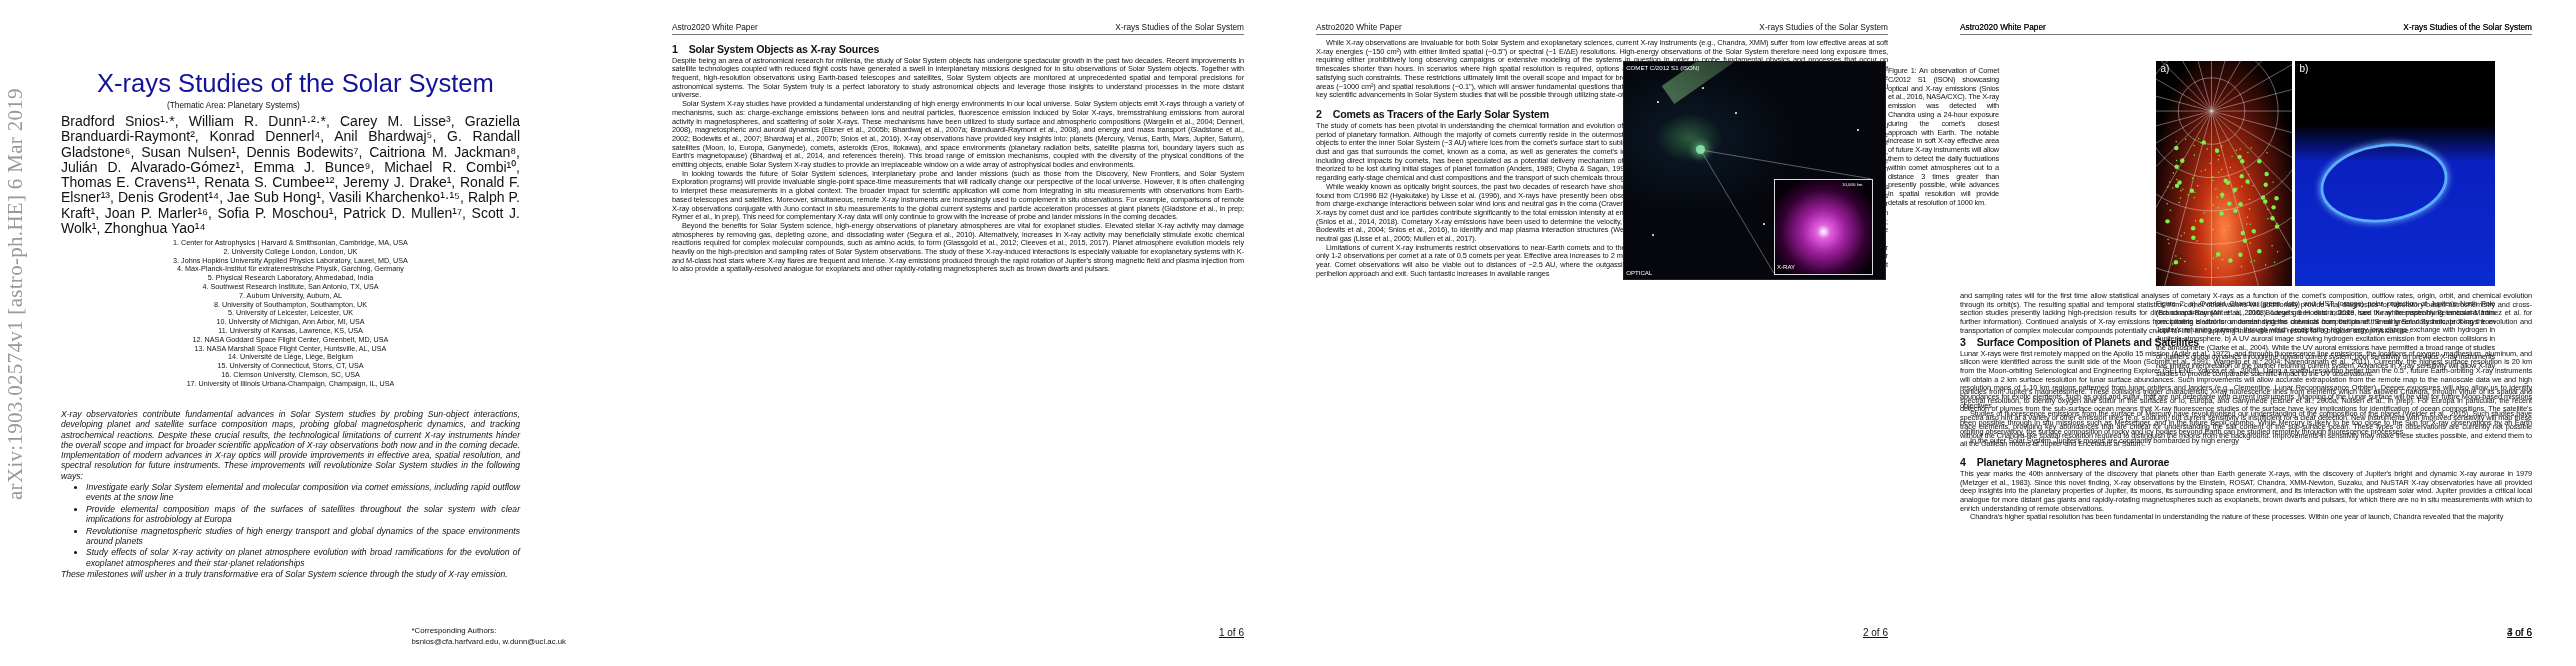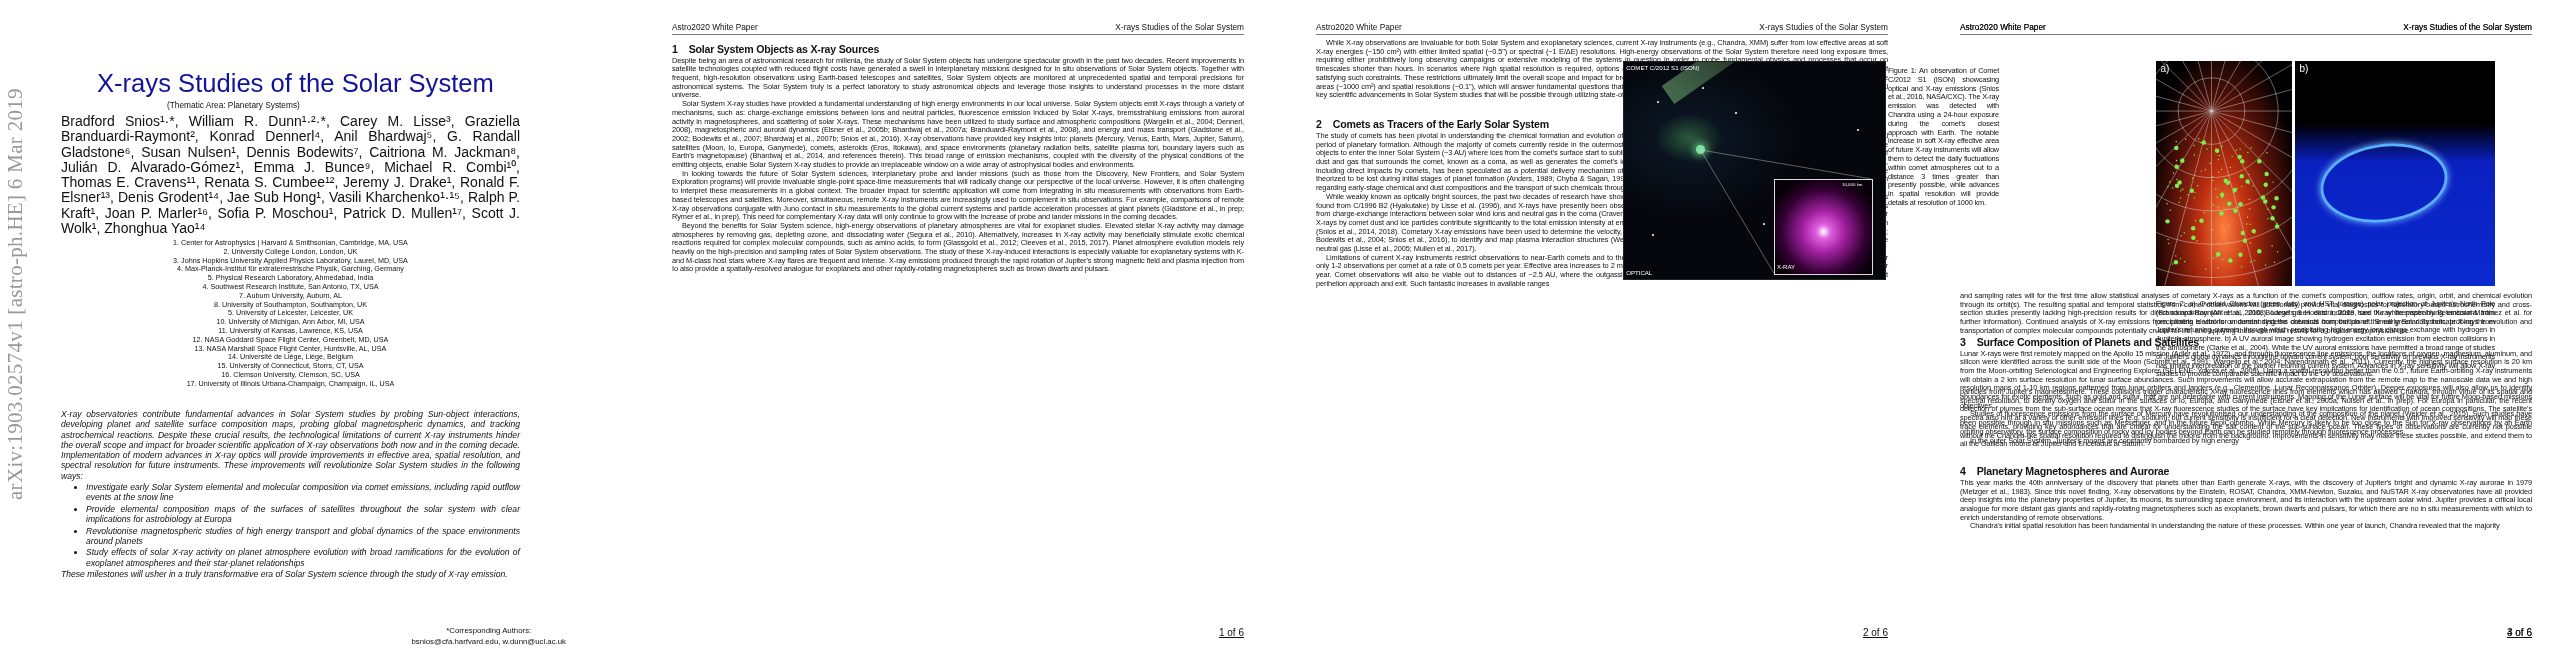--- a/index.html
+++ b/index.html
@@ -15,21 +15,21 @@
   .footer{position:absolute;bottom:29px;right:44px;font-size:10px;text-decoration:underline;}
   
   .arxiv{position:absolute;left:3.3px;top:500px;transform:rotate(-90deg);transform-origin:left top;font-family:"Liberation Serif",serif;font-size:21px;color:#999;white-space:nowrap;letter-spacing:0.3px;}
   .title{position:absolute;left:97px;top:69px;font-size:25.6px;color:#12129a;}
   .theme{position:absolute;left:167px;top:100px;font-size:8.3px;}
   .authors{position:absolute;left:61px;top:114px;width:459px;font-size:14px;line-height:15.3px;text-align:justify;}
   .affils{position:absolute;left:61px;top:239px;width:459px;font-size:7.2px;line-height:8.8px;text-align:center;}
   .abstract{position:absolute;left:61px;top:409px;width:459px;font-size:8.6px;line-height:10.3px;font-style:italic;text-align:justify;}
   .abstract ul{margin:1.1px 0 1.1px 0;padding-left:25px;}
   .abstract li{margin:0 0 1.1px 0;}
-  .corr{position:absolute;right:78px;top:625px;font-size:7.8px;text-align:center;line-height:11px;}
+  .corr{position:absolute;right:78px;top:625px;font-size:7.8px;text-align:left;line-height:11px;}
   
   .fig1{position:absolute;left:1623px;top:61px;width:261px;height:217px;background:radial-gradient(ellipse at 25% 35%,#2c5a3c 0,#0a1420 12%,#05070c 40%);border:0.6px solid #222;overflow:hidden;}
   .fig1 .tail{position:absolute;left:44px;top:22px;width:167px;height:22px;background:linear-gradient(90deg,rgba(120,180,120,.55),rgba(60,90,80,0));transform:rotate(-35deg);transform-origin:left center;}
   .fig1 .head{position:absolute;left:72px;top:83px;width:9px;height:9px;border-radius:50%;background:#7fe0a0;box-shadow:0 0 7.8px 3.3px rgba(120,220,150,.6);}
   .fig1 .inset{position:absolute;left:150px;top:117px;width:97px;height:94px;border:0.6px solid #ddd;background:radial-gradient(circle at 50% 55%,#fff 0,#e060e0 10%,#a020a0 30%,#300030 60%,#080008 80%);}
   .fig1 .lbl{position:absolute;color:#fff;font-size:6.1px;}
   .fig1 .star{position:absolute;width:1.7px;height:1.7px;border-radius:50%;background:#cfe4ff;}
   .fig1cap{position:absolute;left:1888px;top:67px;width:111px;font-size:7.4px;line-height:8.8px;text-align:justify;font-family:"Liberation Sans",sans-serif;letter-spacing:-0.2px;}
   .fig2a{position:absolute;left:2156px;top:61px;width:136px;height:225px;background:radial-gradient(ellipse at 50% 75%,#ff8040 0,#c03010 25%,#501008 55%,#000 80%);overflow:hidden;}
   .fig2a svg{position:absolute;left:0;top:0}
@@ -96,21 +96,21 @@
   <div class="footer">1 of 6</div>
 </div>
 
 <div class="page p3">
   <div class="hdr">
     <span>Astro2020 White Paper</span>
     <span>X-rays Studies of the Solar System</span>
   </div>
   <div class="content" style="top:39px">
     <p>While X-ray observations are invaluable for both Solar System and exoplanetary sciences, current X-ray instruments (e.g., Chandra, XMM) suffer from low effective areas at soft X-ray energies (~150 cm²) with either limited spatial (~0.5") or spectral (~1 E/ΔE) resolutions. High-energy observations of the Solar System therefore need long exposure times, requiring either prohibitively long observing campaigns or extensive modeling of the systems in question in order to probe fundamental physics and processes that occur on timescales shorter than hours. In scenarios where high spatial resolution is required, options are even further limited as only one instrument, Chandra, is presently capable of satisfying such constraints. These restrictions ultimately limit the overall scope and impact for broader scientific application. Incorporating modern X-ray optics will improve effective areas (~1000 cm²) and spatial resolutions (~0.1"), which will answer fundamental questions that are currently present in Solar System sciences. In this paper, we highlight several key scientific advancements in Solar System studies that will be possible through utilizing state-of-the-art X-ray instrumentation and technologies.</p>
-    <h2 style="margin-top:20px"><span class="num">2</span><span>Comets as Tracers of the Early Solar System</span></h2>
+    <h2 style="margin-top:10px"><span class="num">2</span><span>Comets as Tracers of the Early Solar System</span></h2>
     <p class="noind">The study of comets has been pivotal in understanding the chemical formation and evolution of the Solar System. Comets are volatile-rich planetesimals created during the initial period of planetary formation. Although the majority of comets currently reside in the outermost regions of the Solar System, orbital perturbations cause a small fraction of these objects to enter the inner Solar System (~3 AU) where ices from the comet's surface start to sublimate and are ejected (Meech et al., 2004). This outgassing creates a large cloud of dust and gas that surrounds the comet, known as a coma, as well as generates the comet's iconic tails. The deposition of dust and ice from comets in the inner Solar System, including direct impacts by comets, has been speculated as a potential delivery mechanism of volatile molecules, such as water, to terrestrial planets where such materials are theorized to be lost during initial stages of planet formation (Anders, 1989; Chyba &amp; Sagan, 1992; Marty et al., 2017). In studying comets, we therefore obtain detailed information regarding early-stage chemical and dust compositions and the transport of such chemicals throughout the Solar System.</p>
     <p>While weakly known as optically bright sources, the past two decades of research have shown comets to also be X-ray bright. The first evidence for comet X-ray emission was found from C/1996 B2 (Hyakutake) by Lisse et al. (1996), and X-rays have presently been observed from over 30 comets. As a comet approaches perihelion, it generates X-rays from charge-exchange interactions between solar wind ions and neutral gas in the coma (Cravens, 1997; Wegmann et al., 2004; Bodewits et al., 2007). Coherent scattering of solar X-rays by comet dust and ice particles contribute significantly to the total emission intensity at energies greater than 1 keV, providing an additional tracer of the comet's composition (Snios et al., 2014, 2018). Cometary X-ray emissions have been used to determine the velocity, composition, and freeze-in temperature of the solar wind (Kharchenko et al., 2003; Bodewits et al., 2004; Snios et al., 2016), to identify and map plasma interaction structures (Wegmann &amp; Dennerl, 2005), and to determine the distribution and composition of the neutral gas (Lisse et al., 2005; Mullen et al., 2017).</p>
     <p>Limitations of current X-ray instruments restrict observations to near-Earth comets and to the brightest emission periods during perihelion approach. Such restrictions allow for only 1-2 observations per comet at a rate of 0.5 comets per year. Effective area increases to 2 m² at 1 keV will allow future X-ray instruments to observe an average of 4 comets per year. Comet observations will also be viable out to distances of ~2.5 AU, where the outgassing may be driven by CO and CO₂, allowing for multiple observations throughout perihelion approach and exit. Such fantastic increases in available ranges</p>
   </div>
   <div class="footer">2 of 6</div>
 </div>
 
 <div class="page p4">
   <div class="hdr">
     <span>Astro2020 White Paper</span>
@@ -149,23 +149,23 @@
 </div>
 <div class="fig1cap">Figure 1: An observation of Comet C/2012 S1 (ISON) showcasing optical and X-ray emissions (Snios et al., 2016, NASA/CXC). The X-ray emission was detected with Chandra using a 24-hour exposure during the comet's closest approach with Earth. The notable increase in soft X-ray effective area of future X-ray instruments will allow them to detect the daily fluctuations within comet atmospheres out to a distance 3 times greater than presently possible, while advances in spatial resolution will provide details at resolution of 1000 km.</div>
 
 <div style="position:absolute;left:1932px;top:0;width:644px;height:667px">
   <div class="hdr">
     <span>Astro2020 White Paper</span>
     <span>X-rays Studies of the Solar System</span>
   </div>
   <div class="content" style="top:388px">
     <p class="noind">particles from Jupiter's magnetosphere. These collisions trigger characteristic X-ray fluorescence lines from elements which has allowed Chandra, through virtue of its spatial and spectral resolution, to identify oxygen and sulfur in the surfaces of Io, Europa, and Ganymede (Elsner et al., 2005a; Nulsen et al., in prep). For Europa in particular, the recent detection of plumes from the sub-surface ocean means that X-ray fluorescence studies of the surface have key implications for identification of ocean compositions. The satellite's spectra also hint at a variety of other emission lines (e.g. sodium), but current sensitivity is insufficient for a clear detection. New instruments with improved sensitivity will map these trace elements, providing key abundances that are critical for understanding the salt content of the sub-surface ocean. These types of observations are currently not possible without the Chandra-like spatial resolution required to distinguish the moons from the background. Improvements in sensitivity may make these studies possible, and extend them to all the Galilean moons at Jupiter and Enceladus at Saturn.</p>
-    <h2 style="margin-top:18px"><span class="num">4</span><span>Planetary Magnetospheres and Aurorae</span></h2>
+    <h2 style="margin-top:9px"><span class="num">4</span><span>Planetary Magnetospheres and Aurorae</span></h2>
     <p class="noind">This year marks the 40th anniversary of the discovery that planets other than Earth generate X-rays, with the discovery of Jupiter's bright and dynamic X-ray aurorae in 1979 (Metzger et al., 1983). Since this novel finding, X-ray observations by the Einstein, ROSAT, Chandra, XMM-Newton, Suzaku, and NuSTAR X-ray observatories have all provided deep insights into the planetary properties of Jupiter, its moons, its surrounding space environment, and its interaction with the upstream solar wind. Jupiter provides a critical local analogue for more distant gas giants and rapidly-rotating magnetospheres such as exoplanets, brown dwarfs and pulsars, for which there are no in situ measurements with which to enrich understanding of remote observations.</p>
-    <p>Chandra's initial spatial resolution has been fundamental in understanding the nature of these processes. Within one year of launch, Chandra revealed that the majority</p>
+    <p>Chandra's higher spatial resolution has been fundamental in understanding the nature of these processes. Within one year of launch, Chandra revealed that the majority</p>
   </div>
   <div class="footer">4 of 6</div>
 </div>
 
 <div class="fig2a">
   <svg width="136" height="225" viewBox="0 0 245 405">
     <g stroke="#ddd" stroke-width="0.8" fill="none">
       <circle cx="100" cy="90" r="60"></circle>
         <circle cx="100" cy="90" r="120"></circle>
         <circle cx="100" cy="90" r="180"></circle>

